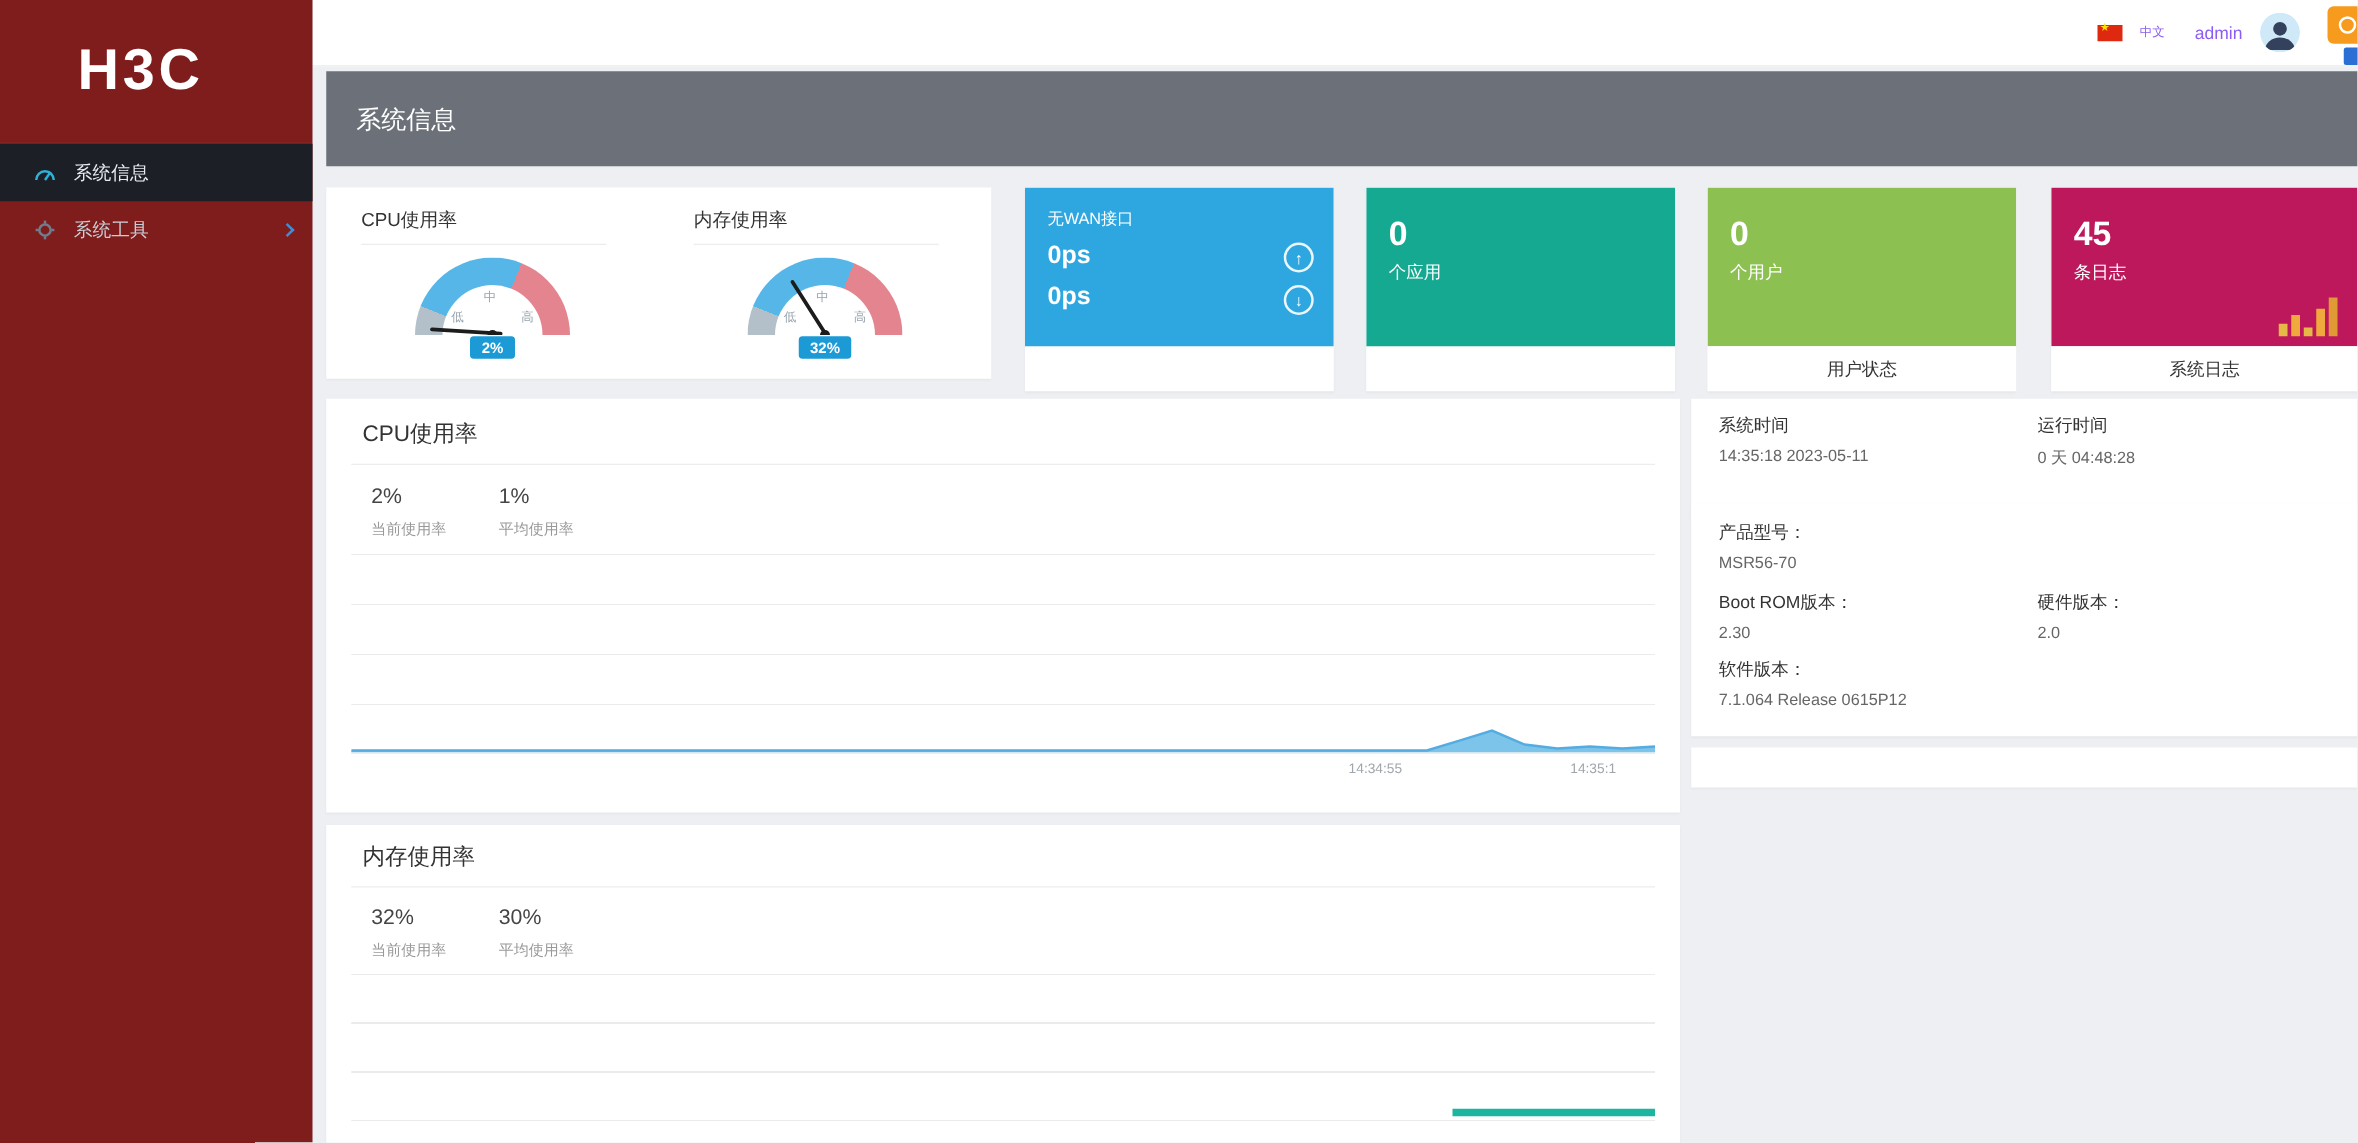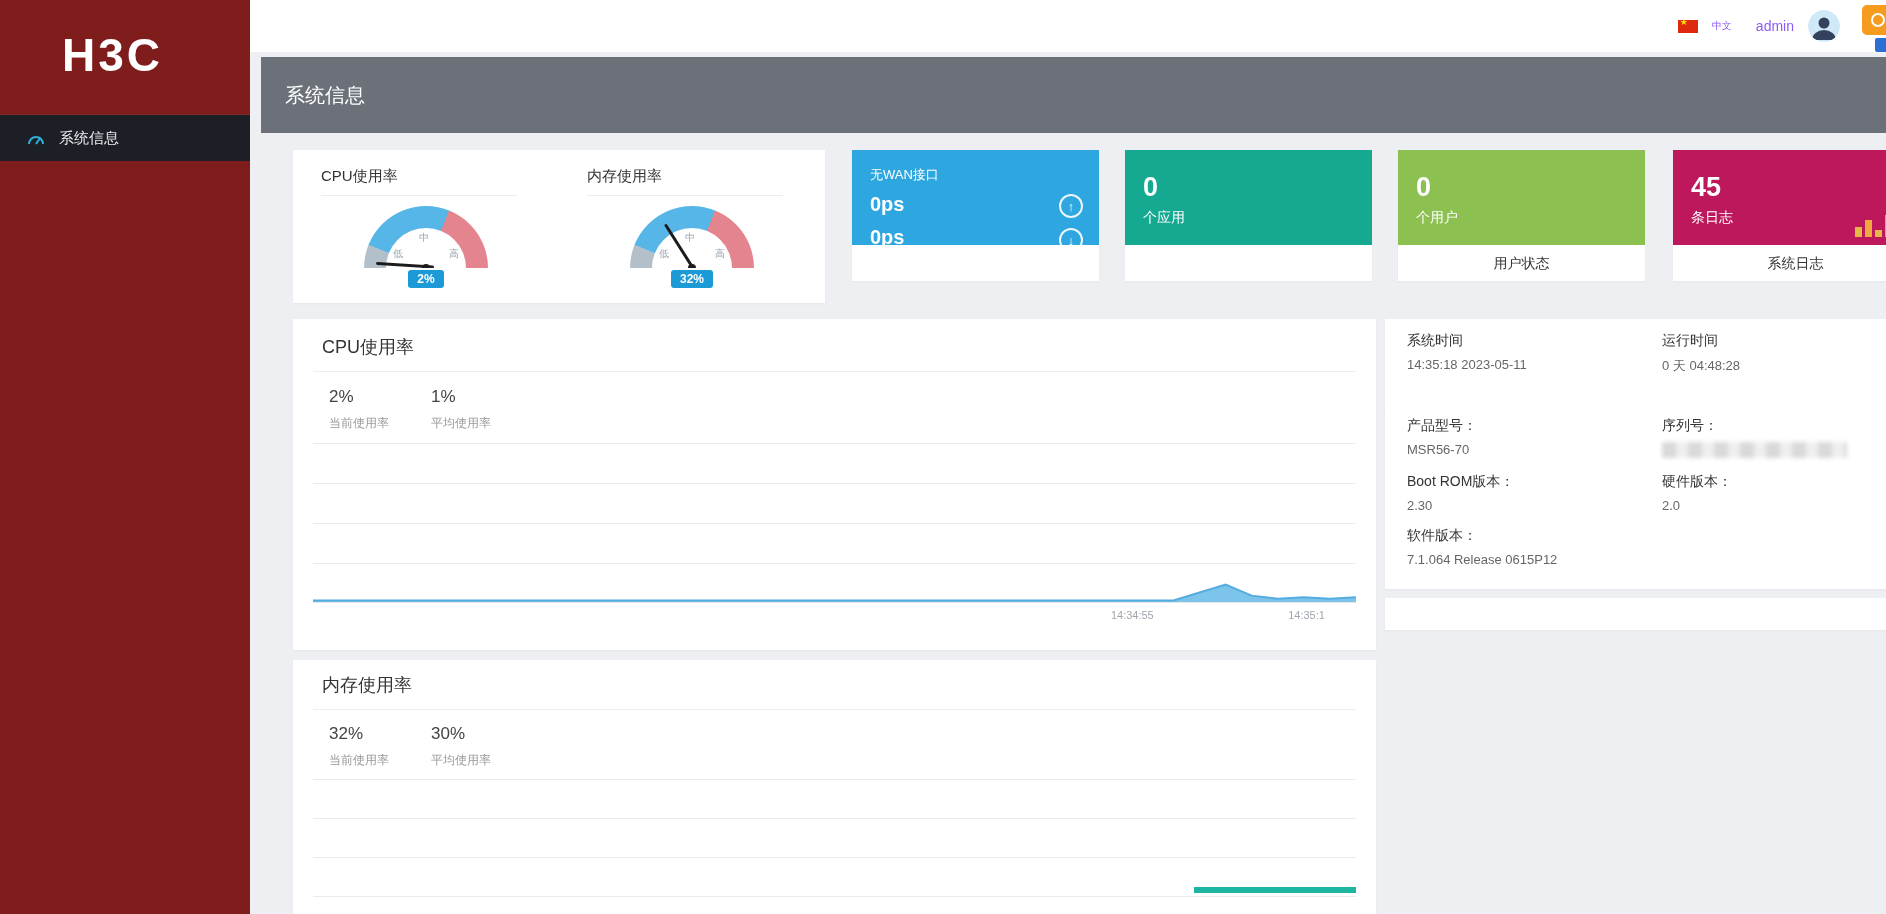--- a/index.html
+++ b/index.html
@@ -31,42 +31,42 @@
   .avatar { width:32px; height:32px; border-radius:50%; overflow:hidden; display:inline-block; cursor:pointer; }
   .float-widget-orange { position:absolute; top:5px; right:-8px; width:32px; height:30px; background:#f79b1e; border-radius:5px; z-index:6;
                          display:flex; align-items:center; justify-content:center; }
   .float-widget-orange i { width:14px; height:14px; border:2px solid #fff; border-radius:50%; display:block; }
   .float-widget-blue { position:absolute; top:38px; right:-5px; width:16px; height:14px; background:#2b6fd4; border-radius:2px; z-index:6; }
   
   .page-header { position:absolute; left:261px; right:0; top:57px; height:76px; background:#6b7079; z-index:3;
                  display:flex; align-items:center; padding-left:24px; }
   .page-header .ph-title { color:#fff; font-size:20px; }
   
-  .card { position:absolute; background:#fff; box-shadow:0 1px 2px rgba(0,0,0,0.04);margin-left:32px; }
+  .card { position:absolute; background:#fff; box-shadow:0 1px 2px rgba(0,0,0,0.04); }
   
   .gauge-card { left:261px; top:150px; width:532px; height:153px; }
   .half { position:absolute; top:0; height:100%; width:266px; }
   .half.h2 { left:266px; }
   .g-title { font-size:15px; color:#333; margin:17px 42px 0 28px; padding-bottom:9px; border-bottom:1px solid #ececec; }
   .gauge { position:relative; width:124px; height:62px; margin:10px auto 0; overflow:hidden; }
   .gauge .arc { position:absolute; left:0; top:0; width:124px; height:124px; border-radius:50%;
     background:conic-gradient(from 270deg, #b3c0ca 0deg 22deg, #56b6e7 22deg 112deg, #e4848f 112deg 180deg, transparent 180deg 360deg); }
   .gauge .hole { position:absolute; left:22px; top:22px; width:80px; height:80px; border-radius:50%; background:#fff; }
   .gauge .zl { position:absolute; font-size:10px; color:#97a3ad; }
   .z-low  { left:29px; top:41px; }
   .z-mid  { left:55px; top:25px; }
   .z-high { right:29px; top:41px; }
   .needle { position:absolute; left:12px; top:59px; width:58px; height:3px; background:#1c1c1c; border-radius:2px;
             transform-origin:50px 50%; }
   .pivot { position:absolute; left:58px; top:58px; width:8px; height:8px; border-radius:50%; background:#1c1c1c; }
   .g-badge-row { text-align:center; margin-top:1px; }
   .g-badge { display:inline-block; background:#1c9ad6; color:#fff; font-size:12px; font-weight:bold;
              padding:2px 9px; border-radius:3px; }
   
-  .stat-card { width:247px; height:131px; overflow:hidden; }
+  .stat-card { width:247px; height:163px; overflow:hidden; }
   .sc-body { position:absolute; left:0; right:0; top:0; bottom:36px; color:#fff; padding:16px 18px; }
   .sc-footer { position:absolute; left:0; right:0; bottom:0; height:36px; background:#fff; text-align:center;
                line-height:36px; font-size:14px; color:#333; cursor:pointer; }
   .stat-interface { left:820px; }  .stat-interface .sc-body { background:#2ea7e0; }
   .stat-traffic   { left:1093px; } .stat-traffic .sc-body { background:#16a992; }
   .stat-users     { left:1366px; } .stat-users .sc-body { background:#8cc152; }
   .stat-logs      { left:1641px; width:245px; } .stat-logs .sc-body { background:#be185d; }
   .stat-card { top:150px; }
   .if-title { font-size:13px; }
   .if-rate { font-size:20px; font-weight:bold; margin-top:7px; line-height:26px; }
@@ -122,20 +122,33 @@
   <nav class="menu">
     <div class="menu-item active">
       <span class="mi-icon">
         <svg width="18" height="15" viewBox="0 0 18 15">
           <path d="M2 13 A7 7 0 0 1 16 13" fill="none" stroke="#2fb0d8" stroke-width="2"></path>
           <line x1="9" y1="13" x2="13.5" y2="6.5" stroke="#2fb0d8" stroke-width="2"></line>
         </svg>
       </span>
       <span>系统信息</span>
     </div>
+    <div class="menu-item">
+      <span class="mi-icon">
+        <svg width="16" height="16" viewBox="0 0 16 16">
+          <circle cx="8" cy="8" r="4.5" fill="none" stroke="#6f7d8c" stroke-width="2"></circle>
+          <line x1="8" y1="0.5" x2="8" y2="3" stroke="#6f7d8c" stroke-width="2"></line>
+          <line x1="8" y1="13" x2="8" y2="15.5" stroke="#6f7d8c" stroke-width="2"></line>
+          <line x1="0.5" y1="8" x2="3" y2="8" stroke="#6f7d8c" stroke-width="2"></line>
+          <line x1="13" y1="8" x2="15.5" y2="8" stroke="#6f7d8c" stroke-width="2"></line>
+        </svg>
+      </span>
+      <span>系统工具</span>
+      <span class="chev"></span>
+    </div>
   </nav>
 </aside>
 
 <header class="topbar">
   <span class="flag">
       <span>★</span>
     </span>
   <span class="lang">中文</span>
   <span class="user">admin</span>
   <span class="avatar">
@@ -272,24 +285,20 @@
     <div class="i-label">运行时间</div>
     <div class="i-value">0 天  04:48:28</div>
   </div>
 </section>
 
 <section class="card info-b">
   <div class="col1 r1">
     <div class="i-label">产品型号：</div>
     <div class="i-value">MSR56-70</div>
   </div>
-  <div class="col2 r1">
-    <div class="i-label">序列号：</div>
-    <div class="redacted"></div>
-  </div>
   <div class="col1 r2">
     <div class="i-label">Boot ROM版本：</div>
     <div class="i-value">2.30</div>
   </div>
   <div class="col2 r2">
     <div class="i-label">硬件版本：</div>
     <div class="i-value">2.0</div>
   </div>
   <div class="col1 r3">
     <div class="i-label">软件版本：</div>

